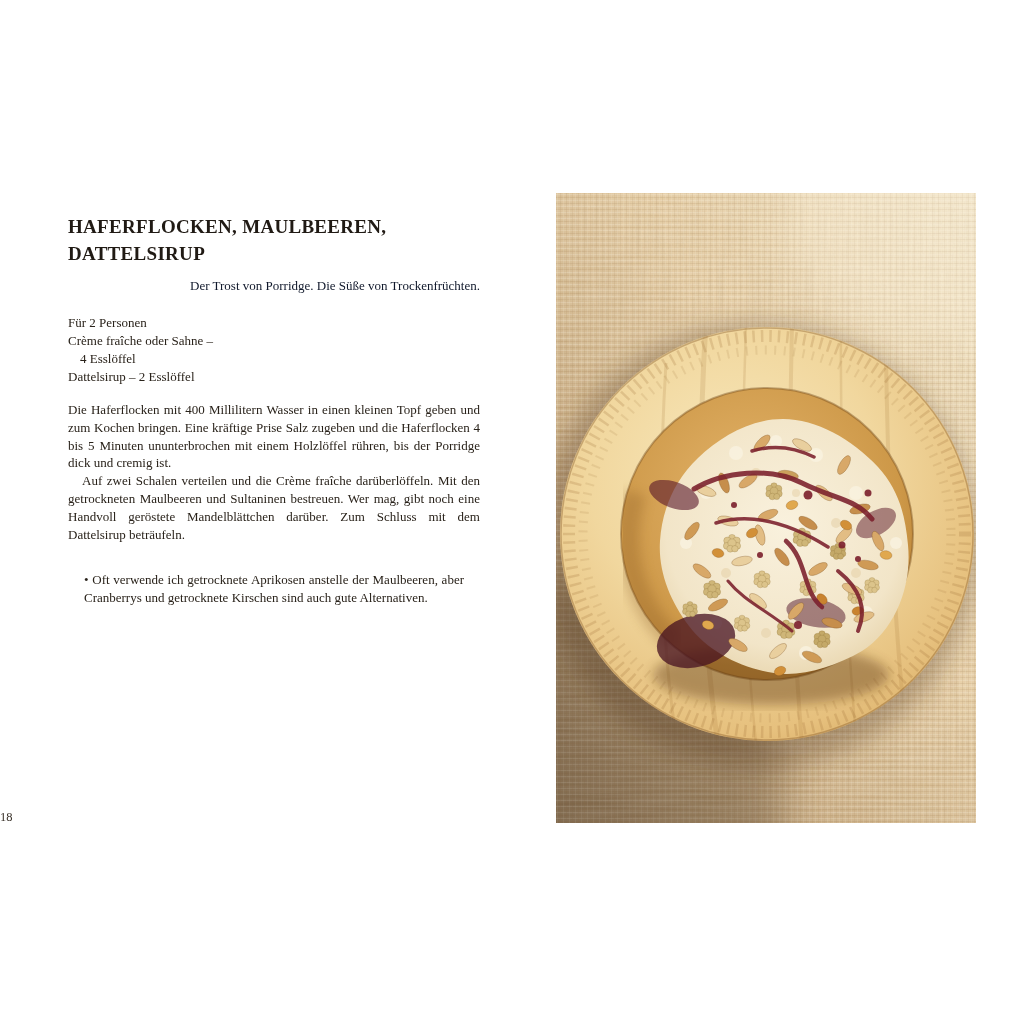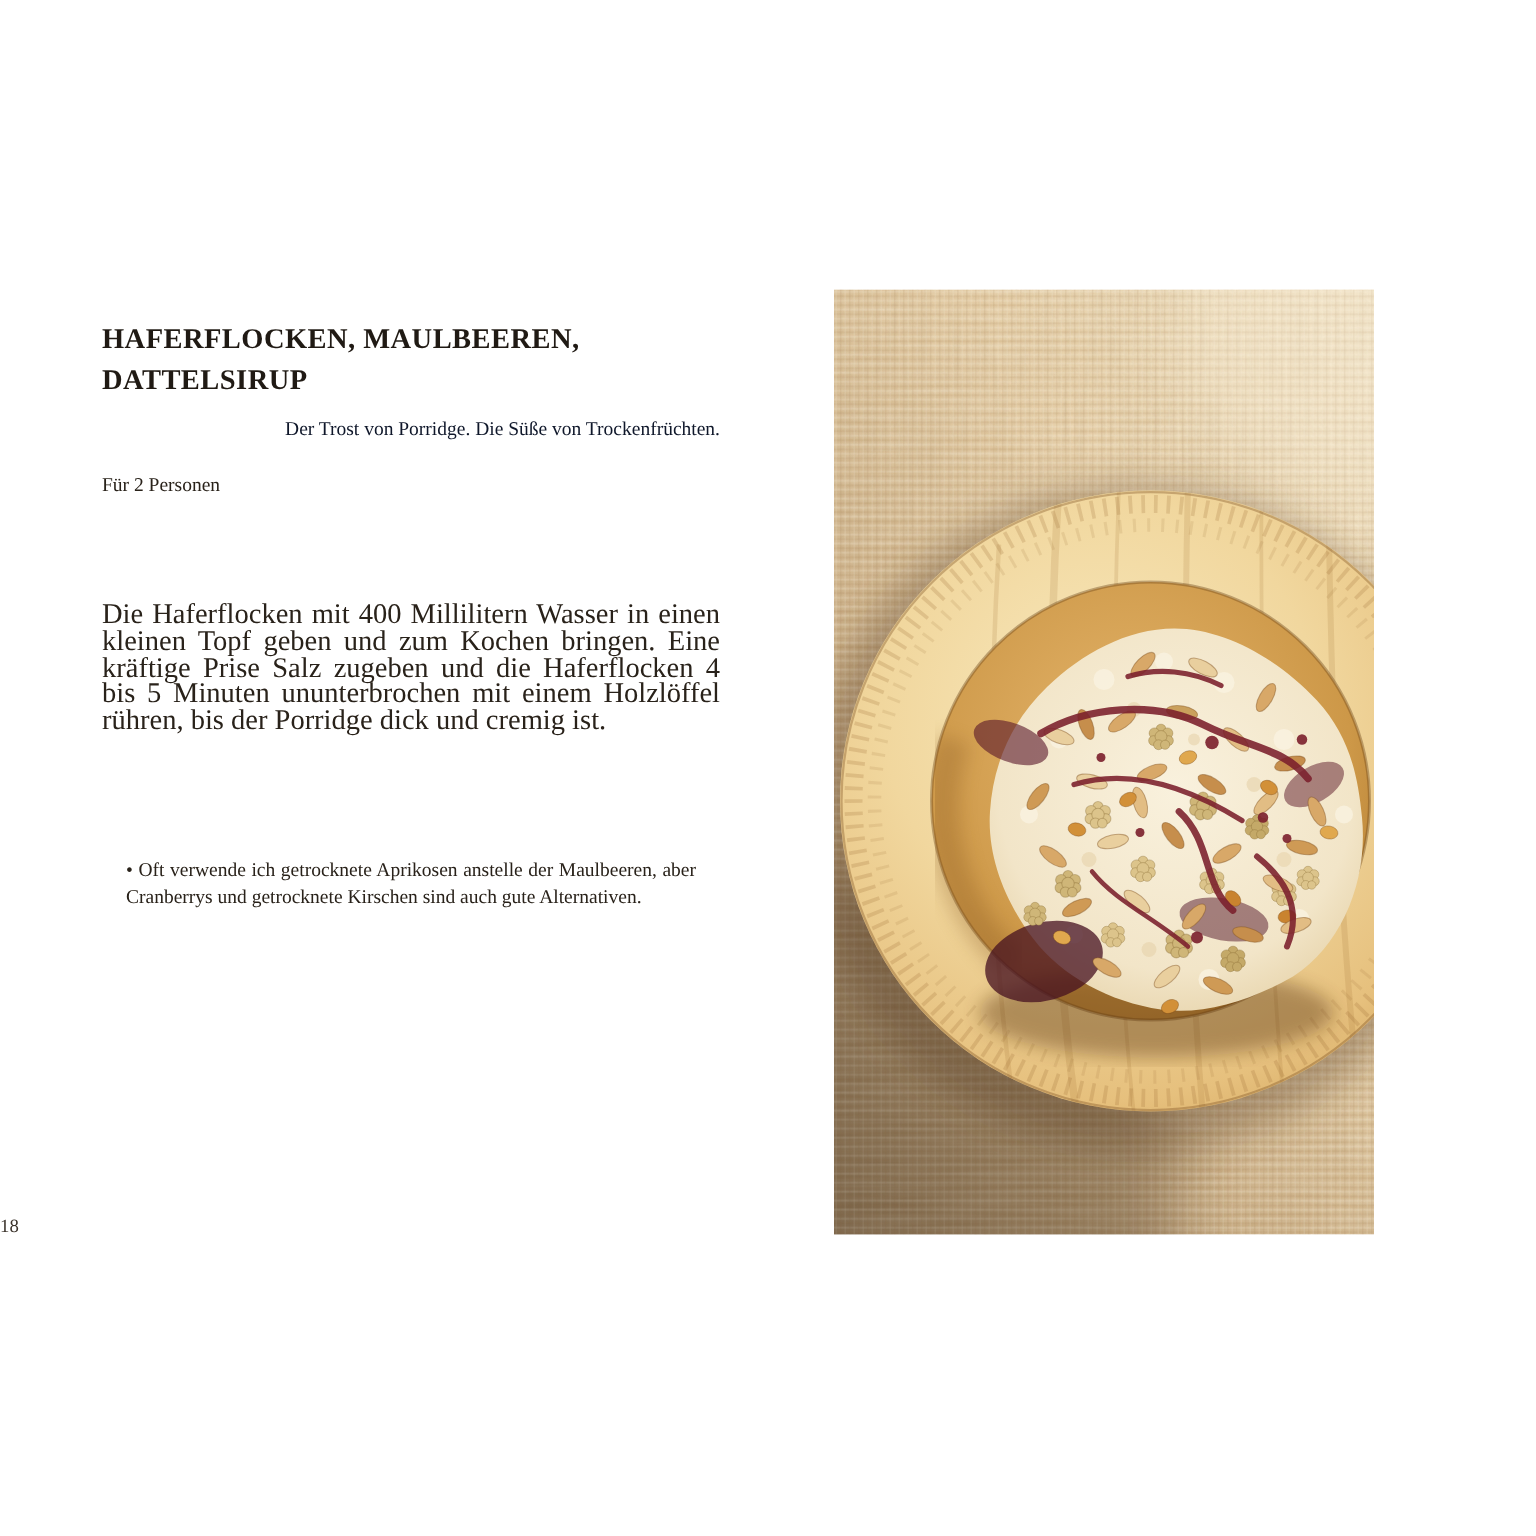--- a/index.html
+++ b/index.html
@@ -3,21 +3,21 @@
 <meta charset="utf-8">
 <style>
   html, body { margin: 0; padding: 0; background: #ffffff; }
   body {
     width: 1024px; height: 1024px;
     font-family: "Liberation Serif", "DejaVu Serif", serif;
     color: #29221a;
   }
   .page {
     position: relative;
-    width: 916px; height: 1024px;
+    width: 1024px; height: 1024px;
     background: #ffffff;
     overflow: hidden;
   }
   
   .recipe-title {
     position: absolute; left: 68px; top: 213px; width: 430px;
     margin: 0;
     font-size: 19px; font-weight: bold;
     letter-spacing: 0.3px;
     line-height: 27px;
@@ -35,21 +35,21 @@
   .ingredients {
     position: absolute; left: 68px; top: 332px; width: 412px;
     display: flex; font-size: 13px; line-height: 18px;
   }
   .ing-col { list-style: none; margin: 0; padding: 0; }
   .ing-col.left  { width: 196px; }
   .ing-col.right { width: 216px; }
   .ing-col li.indent { padding-left: 12px; }
   .steps {
     position: absolute; left: 68px; top: 401px; width: 412px;
-    font-size: 19px; line-height: 17.8px; text-align: justify;
+    font-size: 13px; line-height: 17.8px; text-align: justify;
   }
   .steps p { margin: 0; }
   .steps p + p { text-indent: 14px; }
   .notes {
     position: absolute; left: 68px; top: 555px; width: 412px;
     font-size: 13px; line-height: 18px; text-align: justify;
   }
   .notes p { margin: 16px; }
   .pagenum {
     position: absolute; left: 0; top: 810px; width: 512px;
@@ -70,24 +70,30 @@
   <h1 class="recipe-title">
     <span class="tline">HAFERFLOCKEN, MAULBEEREN,</span>
     <span class="tline">DATTELSIRUP</span>
   </h1>
 
   <p class="intro">Der Trost von Porridge. Die Süße von Trockenfrüchten.</p>
 
   <p class="servings">Für 2 Personen</p>
 
   <div class="ingredients">
+    <ul class="ing-col right">
+      <li>Crème fraîche oder Sahne –</li>
+      <li class="indent">4 Esslöffel</li>
+      <li>Dattelsirup – 2 Esslöffel</li>
+    </ul>
   </div>
 
   <div class="steps">
     <p>Die Haferflocken mit 400 Millilitern Wasser in einen kleinen Topf geben und zum Kochen bringen. Eine kräftige Prise Salz zugeben und die Haferflocken 4 bis 5 Minuten ununterbrochen mit einem Holzlöffel rühren, bis der Porridge dick und cremig ist.</p>
+    <p>Auf zwei Schalen verteilen und die Crème fraîche darüberlöffeln. Mit den getrockneten Maulbeeren und Sultaninen bestreuen. Wer mag, gibt noch eine Handvoll geröstete Mandelblättchen darüber. Zum Schluss mit dem Dattelsirup beträufeln.</p>
   </div>
 
   <div class="notes">
     <p>• Oft verwende ich getrocknete Aprikosen anstelle der Maulbeeren, aber Cranberrys und getrocknete Kirschen sind auch gute Alternativen.</p>
   </div>
 
   <div class="pagenum">18</div>
 
   <figure class="photo">
     <svg viewBox="0 0 420 630" width="420" height="630" role="img" aria-label="Holzschale mit Porridge, Mandelblättchen, getrockneten Maulbeeren, Sultaninen und Dattelsirup auf Jutegewebe">

